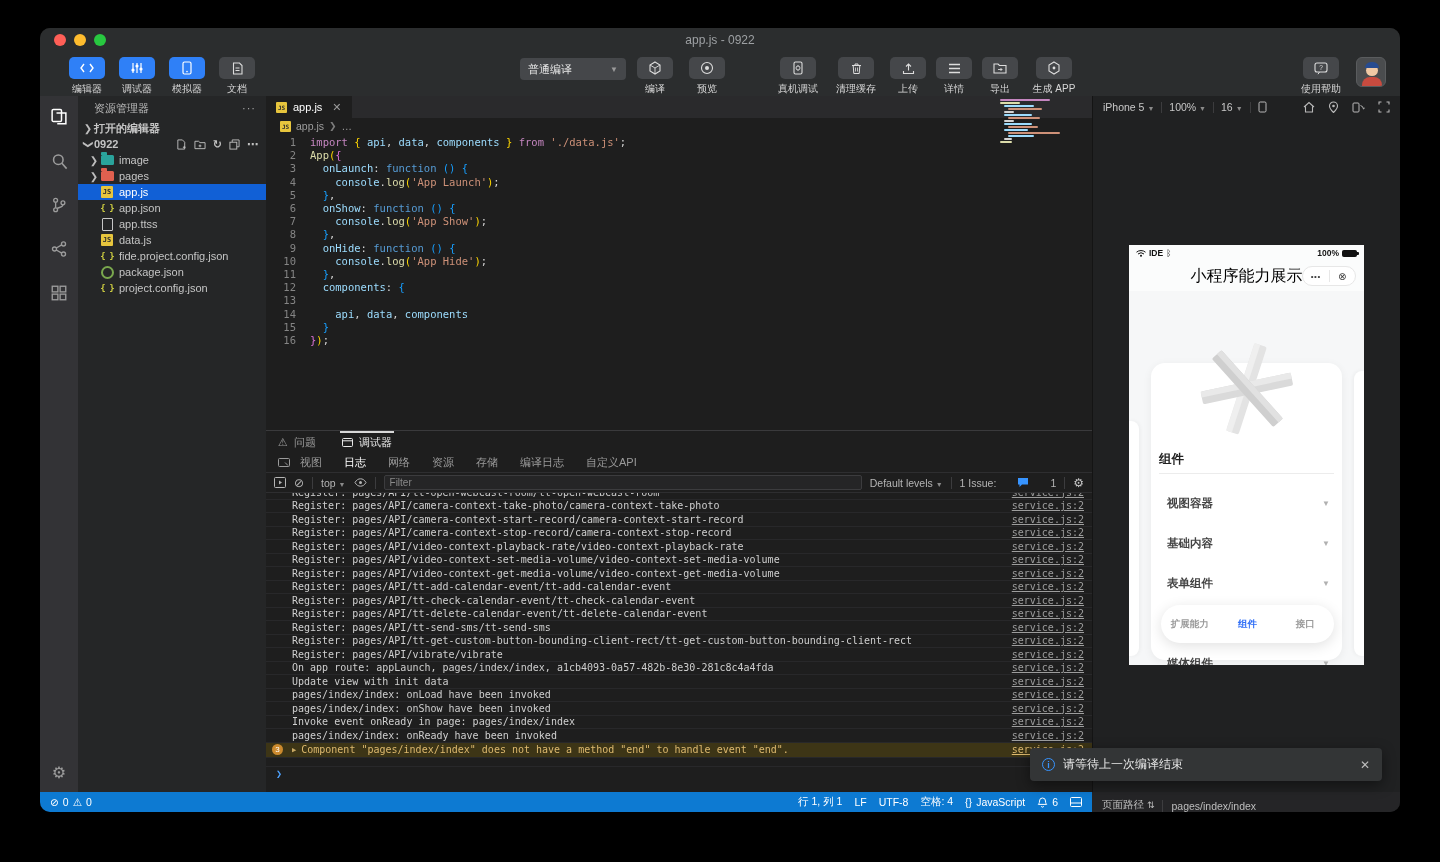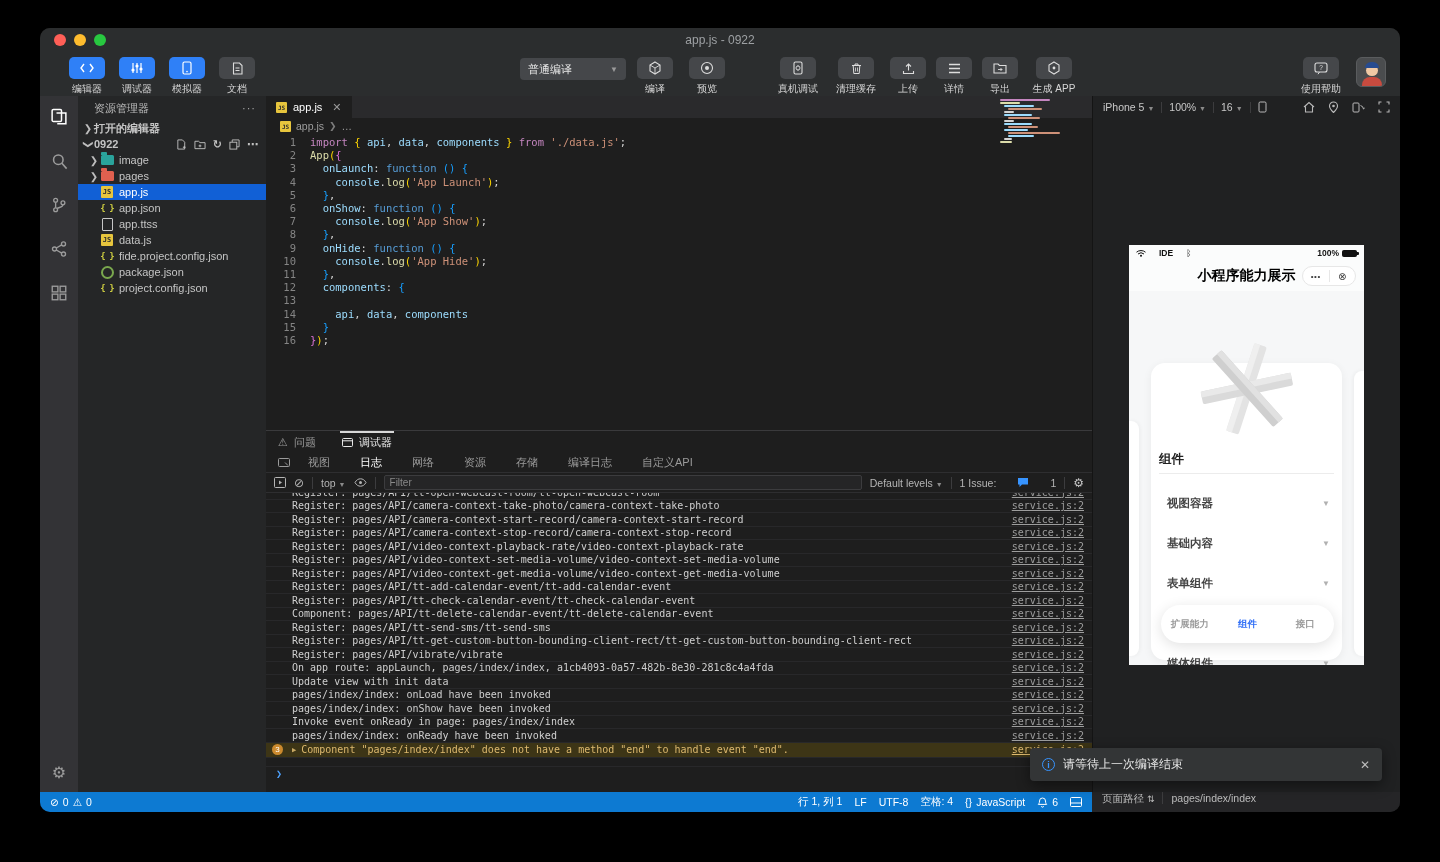--- a/index.html
+++ b/index.html
@@ -80,21 +80,21 @@
   .minimap { position:absolute; top:3px; right:30px; width:62px; height:44px; }
   .minimap i { position:absolute; height:2px; border-radius:1px; display:block; }
 
   
   .panel { position:absolute; top:334px; left:0; right:0; bottom:0; border-top:1px solid #3a3a3c; background:#1e1e1e; }
   .ptabs { height:22px; display:flex; align-items:center; gap:26px; padding-left:12px; font-size:11px; color:#9b9b9b; }
   .ptab { display:flex; align-items:center; gap:6px; height:22px; cursor:pointer; position:relative; }
   .ptab.active { color:#e8e8e8; }
   .ptab.active::before { content:""; position:absolute; top:0; left:-2px; right:-2px; height:1.5px; background:#d8d8d8; }
   .subtabs { height:20px; display:flex; align-items:center; gap:22px; padding-left:12px; font-size:11px; color:#9b9b9b; border-bottom:1px solid #2e2e30; }
-  .subtab { cursor:pointer;margin-left:8px; }
+  .subtab { cursor:pointer; }
   .subtab.active { color:#fff; font-weight:normal; }
   .ctoolbar { height:20px; display:flex; align-items:center; gap:8px; padding:0 8px; font-size:10.5px; color:#b5b5b5; border-bottom:1px solid #2e2e30; }
   .ctoolbar .vdiv { width:1px; height:12px; background:#3c3c3e; }
   .filter { flex:1; height:15px; background:#252526; border:1px solid #3c3c3e; color:#cfcfcf; font-size:10px; padding:0 5px; outline:none; border-radius:2px; }
   .filter::placeholder { color:#8a8a8a; }
   .gearbtn { cursor:pointer; color:#c5c5c5; font-size:12px; }
   .logs { position:absolute; top:62px; bottom:28px; left:0; right:0; overflow:hidden; }
   .logs-inner { margin-top:-7px; }
   .logrow { height:13.5px; display:flex; align-items:center; border-bottom:1px solid #28282a;
     font:10px "DejaVu Sans Mono",monospace; color:#cfcfcf; padding:0 8px 0 26px; cursor:default; }
@@ -112,26 +112,26 @@
   .pscroll { position:absolute; right:3px; bottom:14px; width:7px; height:12px; background:#565656; border-radius:1px; }
 
   
   .simpanel { width:308px; background:#202122; border-left:1px solid #141414; position:relative; }
   .simbar { height:22px; display:flex; align-items:center; padding:0 10px; color:#c8c8c8; font-size:10.5px; gap:7px; }
   .simbar .caret { color:#8a8a8a; font-size:7px; }
   .simbar .vdiv { width:1px; height:11px; background:#3c3c3e; }
   .simbar-icons { margin-left:auto; display:flex; gap:13px; align-items:center; }
   .simbar-icons span { cursor:pointer; }
   .phone { position:absolute; left:36px; top:149px; width:235px; height:420px; background:#fbfcfc; overflow:hidden; }
-  .pstatus { height:16px; display:flex; align-items:center; padding:0 7px; font-size:8.5px; font-weight:bold; color:#111; gap:13px; }
+  .pstatus { height:16px; display:flex; align-items:center; padding:0 7px; font-size:8.5px; font-weight:bold; color:#111; gap:3px; }
   .pstatus .right { margin-left:auto; display:flex; align-items:center; gap:3px; }
   .battery { width:15px; height:7px; border:1px solid #111; border-radius:1.5px; position:relative; background:#111; }
   .battery::after { content:""; position:absolute; right:-3px; top:1.5px; width:2px; height:2.5px; background:#111; border-radius:0 1px 1px 0; }
   .pnav { height:30px; position:relative; display:flex; align-items:center; justify-content:center; }
-  .pnav .ttl { font-size:14px; font-weight:700; color:#000; }
+  .pnav .ttl { font-size:16px; font-weight:400; color:#000; }
   .capsule { position:absolute; right:8px; top:5px; width:54px; height:20px; border:1px solid #e7e7e7; border-radius:10px;
     background:#fff; display:flex; align-items:center; color:#3c3c3c; }
   .capsule .dots { flex:1; text-align:center; font-size:8px; letter-spacing:0.5px; cursor:pointer; }
   .capsule .sep { width:1px; height:12px; background:#e7e7e7; }
   .capsule .cls { flex:1; text-align:center; font-size:10px; cursor:pointer; }
   .pbody { position:absolute; top:46px; left:0; right:0; bottom:0; background:#f6f7f8;font-weight:bold; }
   .sidecard { position:absolute; background:#fff; width:10px; }
   .sidecard.l { left:0; top:130px; height:235px; border-radius:0 8px 8px 0; box-shadow:1px 0 4px rgba(0,0,0,.05); }
   .sidecard.r { right:0; top:80px; height:285px; border-radius:8px 0 0 8px; box-shadow:-1px 0 4px rgba(0,0,0,.05); }
   .maincard { position:absolute; left:22px; width:191px; top:72px; height:297px; background:#fff; border-radius:14px; box-shadow:0 2px 10px rgba(0,0,0,.06); }
@@ -152,21 +152,21 @@
   .toast .info { width:13px; height:13px; border:1.5px solid #3794ff; border-radius:50%; color:#3794ff;
     font-size:9px; display:flex; align-items:center; justify-content:center; font-weight:bold; }
   .toast .msg { color:#e8e8e8; font-size:12px; }
   .toast .x { margin-left:auto; color:#bdbdbd; font-size:12px; cursor:pointer; }
 
   
   .statusbar { position:absolute; bottom:0; left:0; right:0; height:20px; display:flex; font-size:10.5px; }
   .sb-blue { width:1052px; background:#0d7ad2; color:#fff; display:flex; align-items:center; padding:0 10px; gap:6px; }
   .sb-blue .grp { display:flex; align-items:center; gap:4px; cursor:pointer; }
   .sb-blue .right { margin-left:auto; display:flex; align-items:center; gap:12px; }
-  .sb-dark { flex:1; background:#252527; color:#bdbdbd; display:flex; align-items:flex-start; padding:0 10px; gap:8px; }
+  .sb-dark { flex:1; background:#252527; color:#bdbdbd; display:flex; align-items:flex-end; padding:0 10px; gap:8px; }
   .sb-dark .vdiv { width:1px; height:12px; background:#3d3d3f; }
 </style>
 </head>
 <body>
 
 <div class="window">
 
   <div class="titlebar">
     <div class="lights">
       <span class="light r"></span>
@@ -626,21 +626,21 @@
               </div>
 
               <div class="logrow">
 
                 <span class="logtext">Register: pages/API/tt-check-calendar-event/tt-check-calendar-event</span>
                 <a class="loglink">service.js:2</a>
               </div>
 
               <div class="logrow">
 
-                <span class="logtext">Component: pages/API/tt-delete-calendar-event/tt-delete-calendar-event</span>
+                <span class="logtext">Register: pages/API/tt-delete-calendar-event/tt-delete-calendar-event</span>
                 <a class="loglink">service.js:2</a>
               </div>
 
               <div class="logrow">
 
                 <span class="logtext">Register: pages/API/tt-send-sms/tt-send-sms</span>
                 <a class="loglink">service.js:2</a>
               </div>
 
               <div class="logrow">

